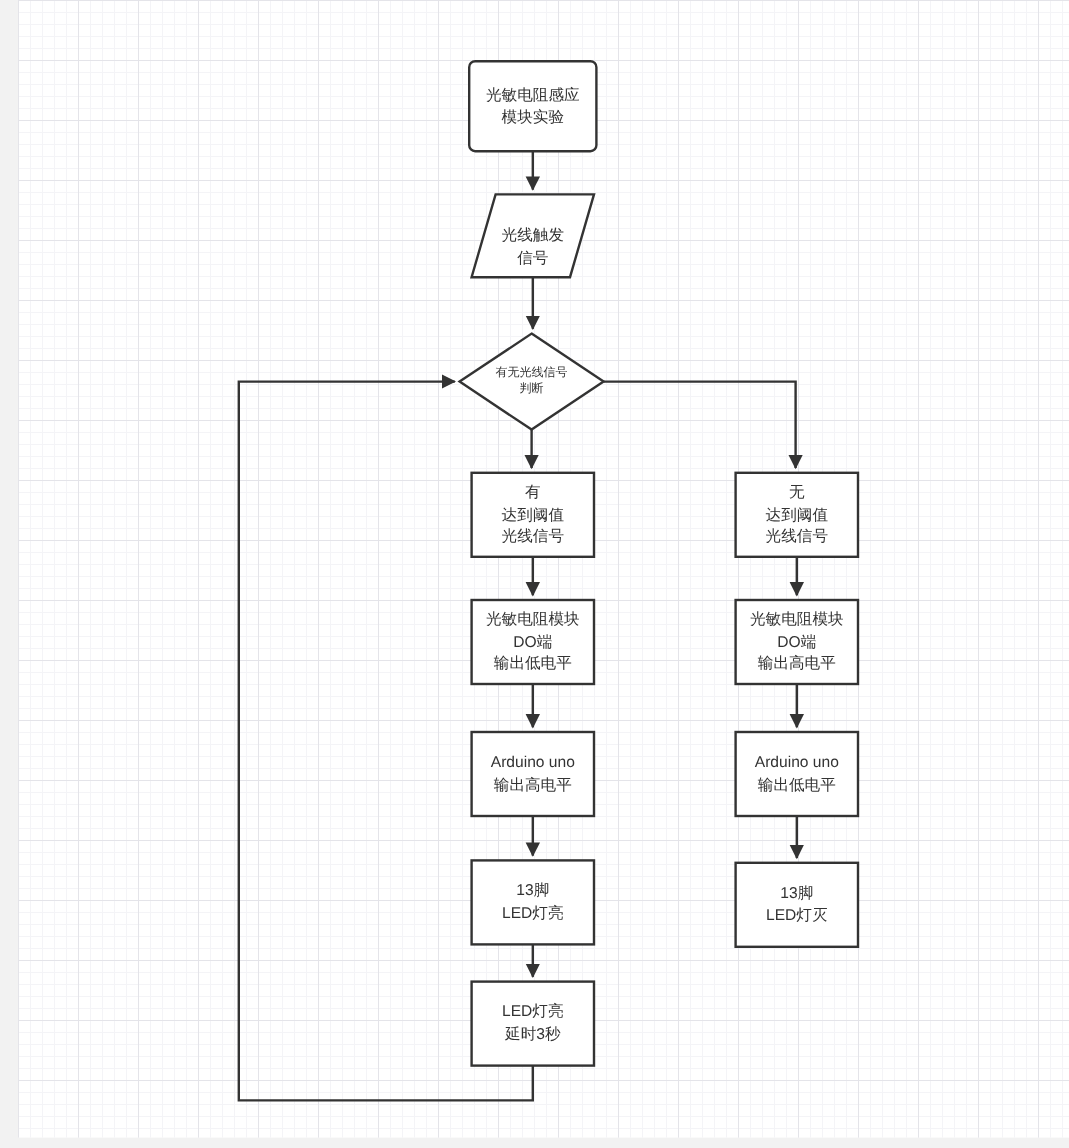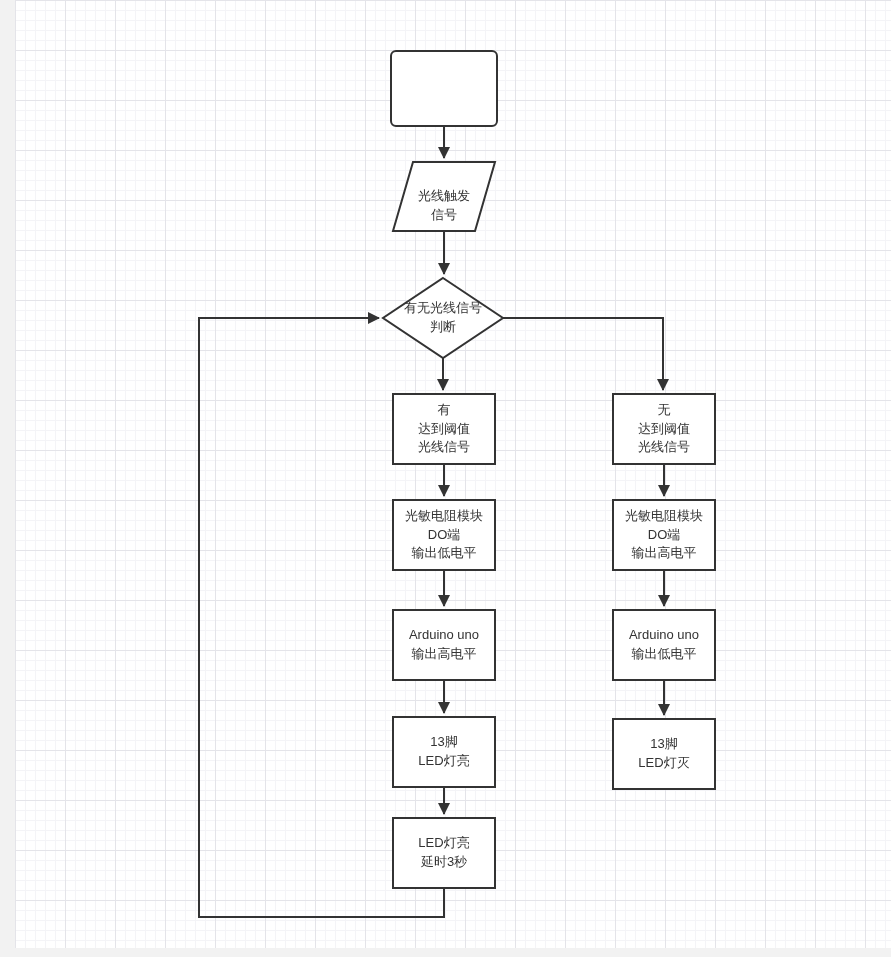--- a/index.html
+++ b/index.html
@@ -94,25 +94,27 @@
     <rect class="shape" x="393" y="500" width="102" height="70"></rect>
     <rect class="shape" x="393" y="610" width="102" height="70"></rect>
     <rect class="shape" x="393" y="717" width="102" height="70"></rect>
     <rect class="shape" x="393" y="818" width="102" height="70"></rect>
     <rect class="shape" x="613" y="394" width="102" height="70"></rect>
     <rect class="shape" x="613" y="500" width="102" height="70"></rect>
     <rect class="shape" x="613" y="610" width="102" height="70"></rect>
     <rect class="shape" x="613" y="719" width="102" height="70"></rect>
   </svg>
 
+  <div class="node-text" style="left:391px; top:51px; width:106px; height:75px;">光敏电阻感应
+模块实验</div>
 
   <div class="node-text" style="left:399px; top:162px; width:90px; height:88px;">光线触发
 信号</div>
 
-  <div class="node-text" style="left:383px; top:278px; width:120px; height:80px; font-size:13px;">有无光线信号
+  <div class="node-text" style="left:383px; top:278px; width:120px; height:80px; font-size:10px;">有无光线信号
 判断</div>
 
   <div class="node-text" style="left:393px; top:394px; width:102px; height:70px;">有
 达到阈值
 光线信号</div>
 
   <div class="node-text" style="left:393px; top:500px; width:102px; height:70px;">光敏电阻模块
 DO端
 输出低电平</div>
 

